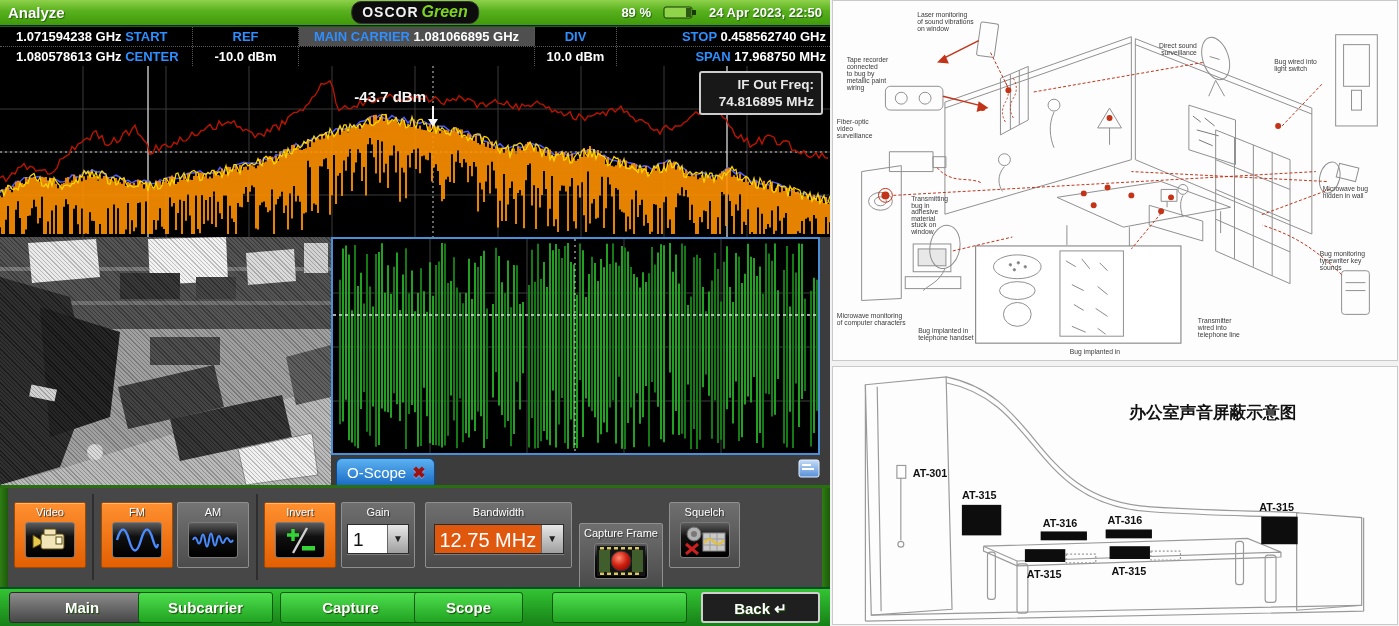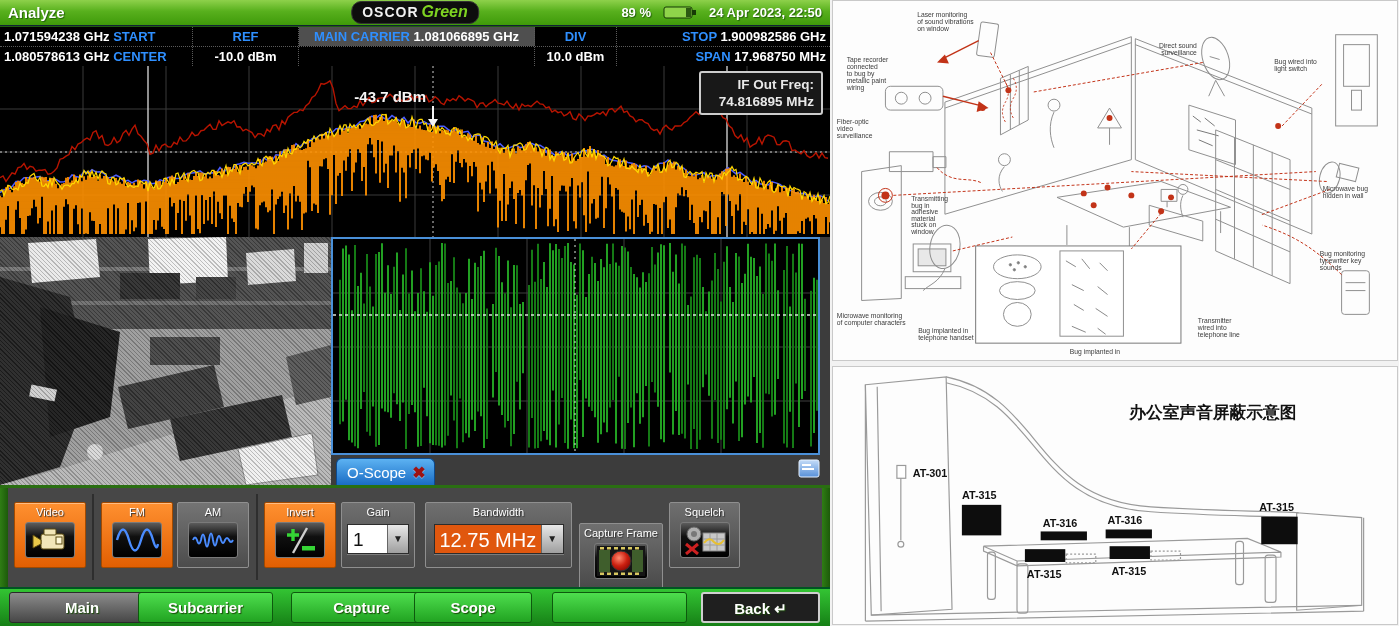--- a/index.html
+++ b/index.html
@@ -13,21 +13,21 @@
   #titlebar{left:0;top:0;width:830px;height:26px;background:linear-gradient(180deg,#8ed14b,#58b01d 45%,#3f9a0a);border-bottom:1px solid #123;display:flex;align-items:center;}
   #tb-title{margin-left:8px;font-size:15px;font-weight:bold;color:#fff;text-shadow:1px 1px 1px #24610a;}
   #tb-logo{position:absolute;left:50%;transform:translateX(-50%);background:#0d0d0d;border-radius:10px;padding:1px 10px 2px 10px;display:flex;align-items:baseline;border:1px solid #333;}
   #tb-logo .lm{color:#f2f2f2;font-weight:bold;font-size:14px;letter-spacing:1px;}
   #tb-logo .la{color:#7ed321;font-weight:bold;font-style:italic;font-size:16px;margin-left:3px;}
   #tb-right{position:absolute;right:8px;display:flex;align-items:center;gap:12px;color:#fff;font-size:13px;font-weight:bold;text-shadow:1px 1px 1px #24610a;}
 
   #hdr{left:0;top:27px;width:830px;height:39px;background:#000;color:#fff;font-size:13px;font-weight:bold;}
   .hrow{position:absolute;left:0;width:830px;height:19px;line-height:19px;white-space:nowrap;}
   .hcell{position:absolute;top:0;height:19px;border-right:1px dotted #5a5a5a;overflow:hidden;}
-  .c1{left:0;width:193px;padding-left:4px;}
+  .c1{left:0;width:193px;padding-left:16px;}
   .c2{left:193px;width:106px;text-align:center;}
   .c3{left:299px;width:236px;text-align:center;}
   .c4{left:535px;width:82px;text-align:center;}
   .c5{left:617px;width:213px;text-align:right;padding-right:4px;border-right:none;}
   .blue{color:#2f8fff;}
   .hl{background:#4f4f4f;}
   #hdr .rowline{position:absolute;left:0;top:19px;width:830px;border-top:1px dotted #5a5a5a;}
 
   #spectrum{left:0;top:66px;width:830px;height:171px;background:#000;}
   #photo{left:0;top:237px;width:331px;height:248px;background:#888;overflow:hidden;}
@@ -89,21 +89,21 @@
         <span>24 Apr 2023, 22:50</span>
       </span>
     </div>
 
     <div id="hdr" class="abs">
       <div class="hrow" style="top:0;">
         <span class="hcell c1"><span>1.071594238 GHz</span> <span class="blue">START</span></span>
         <span class="hcell c2 blue">REF</span>
         <span class="hcell c3 hl"><span class="blue">MAIN CARRIER</span> <span>1.081066895 GHz</span></span>
         <span class="hcell c4 blue">DIV</span>
-        <span class="hcell c5"><span class="blue">STOP</span> <span>1.900982586 GHz</span></span>
+        <span class="hcell c5"><span class="blue">STOP</span> <span>0.458562740 GHz</span></span>
       </div>
       <div class="rowline"></div>
       <div class="hrow" style="top:20px;">
         <span class="hcell c1"><span>1.080578613 GHz</span> <span class="blue">CENTER</span></span>
         <span class="hcell c2">-10.0 dBm</span>
         <span class="hcell c3"></span>
         <span class="hcell c4">10.0 dBm</span>
         <span class="hcell c5"><span class="blue">SPAN</span> <span>17.968750 MHz</span></span>
       </div>
     </div>
@@ -313,22 +313,22 @@
             <path d="M20,14 H42 M20,20 H42 M27,8 V26 M34,8 V26" stroke="#9a9a9a" stroke-width="1"></path>
             <path d="M21,18 q5,-7 10,-1 q5,5 10,-2" stroke="#e8c030" fill="none" stroke-width="2"></path>
           </svg>
         </span>
       </div>
     </div>
 
     <div id="navbar" class="abs">
       <div class="navbtn nav-dark" style="left:9px;width:146px;">Main</div>
       <div class="navbtn nav-green" style="left:138px;width:135px;">Subcarrier</div>
-      <div class="navbtn nav-green" style="left:291px;width:141px;">Capture</div>
-      <div class="navbtn nav-green" style="left:414px;width:118px;">Scope</div>
+      <div class="navbtn nav-green" style="left:280px;width:141px;">Capture</div>
+      <div class="navbtn nav-green" style="left:414px;width:109px;">Scope</div>
       <div class="navbtn nav-green" style="left:552px;width:135px;"></div>
       <div class="navbtn" id="back-btn" style="left:701px;width:119px;">
         <span>Back</span>
         <span>↵</span>
       </div>
     </div>
   </div>
 
   <div id="bugpanel" class="abs rpanel">
     <svg width="564" height="359" viewBox="0 0 567 362">

